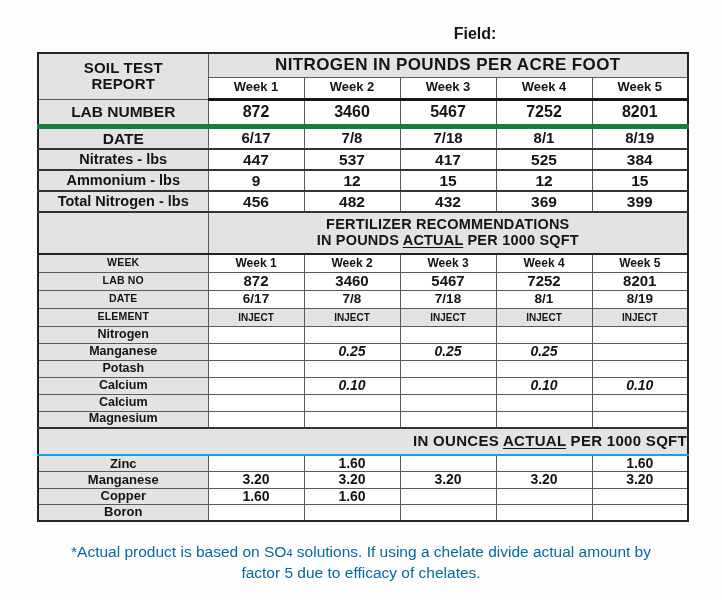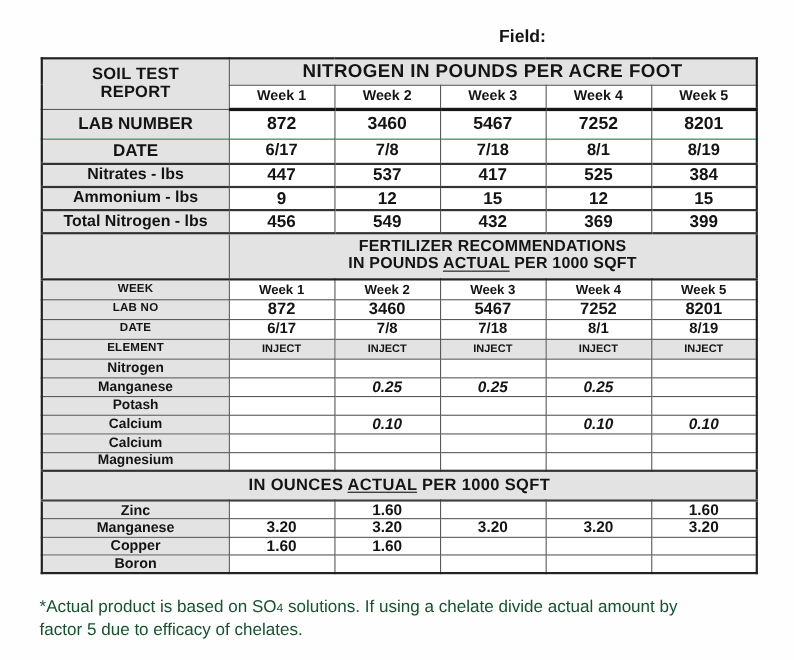--- a/index.html
+++ b/index.html
@@ -27,21 +27,21 @@
   .gray { background:#e3e3e3 !important; }
 
   
   tr.r-band1 { height:24px; }
   td.band1 { font-size:17px; letter-spacing:.4px; }
   td.corner { font-size:15px; line-height:1.5; letter-spacing:.2px; }
   tr.r-weeks { height:22px; }
   tr.r-weeks td { border-bottom:3px solid #161616; }
   td.wk { font-size:13px; }
   tr.r-labnum { height:27px; }
-  tr.r-labnum td { border-bottom:1px solid #15803d; }
+  tr.r-labnum td { border-bottom:5px solid #15803d; }
   tr.r-labnum td.lbl { font-size:15.5px; }
   tr.r-labnum td.val { font-size:16px; }
   tr.r-date1 { height:23px; }
   tr.r-date1 td { border-bottom:2px solid #333; }
   tr.r-date1 td.lbl { font-size:15.5px; }
   tr.r-date1 td.val { font-size:15px; }
   tr.r-s1 { height:21px; }
   tr.r-s1 td { border-bottom:2px solid #333; }
   tr.r-s1 td.lbl { font-size:14.5px; }
   tr.r-s1 td.val { font-size:15.5px; }
@@ -55,31 +55,31 @@
   td.v-wk { font-size:12px; }
   td.v-labno { font-size:15px; }
   td.v-date2 { font-size:13.5px; }
   td.v-inject { font-size:10px; }
   tr.r-el { height:17px; }
   td.lbl-el { font-size:12.5px; }
   td.v-el { font-size:14px;font-style:italic; }
 
   
   tr.r-band3 { height:27px; }
-  tr.r-band3 td { border-top:2px solid #333; border-bottom:2px solid #404040; }
+  tr.r-band3 td { border-top:2px solid #333; border-bottom:2px solid #0ea5e9;text-align:right; }
   td.band3 { font-size:15px; letter-spacing:.3px; }
   tr.r-s3 { height:16px;margin-left:20px; }
   td.lbl3 { font-size:13px; }
   td.v-s3 { font-size:14px; }
 
   .ul { text-decoration:underline; text-underline-offset:2px; }
 
   .footnote {
-    position:absolute; left:36px; top:542px; width:650px; text-align:left;
-    font-size:15.5px; font-weight:normal; line-height:1.35; color:#14532d;
+    position:absolute; left:36px; top:542px; width:650px; text-align:center;
+    font-size:15.5px; font-weight:normal; line-height:1.35; color:#0369a1;
   }
   .fsub { font-size:11px; }
 </style>
 </head>
 <body>
 
 <div class="page">
   <div class="field-label">Field:</div>
 
   <table class="report">
@@ -134,21 +134,21 @@
           <td class="lbl gray">Ammonium - lbs</td>
           <td class="val">9</td>
           <td class="val">12</td>
           <td class="val">15</td>
           <td class="val">12</td>
           <td class="val">15</td>
         </tr>
         <tr class="r-s1">
           <td class="lbl gray">Total Nitrogen - lbs</td>
           <td class="val">456</td>
-          <td class="val">549</td>
+          <td class="val">482</td>
           <td class="val">432</td>
           <td class="val">369</td>
           <td class="val">399</td>
         </tr>
         <tr class="r-band2">
           <td class="gray"></td>
           <td class="band2 gray" colspan="5">
             <div>FERTILIZER RECOMMENDATIONS</div>
             <div><span>IN POUNDS </span><span class="ul">ACTUAL</span><span> PER 1000 SQFT</span></div>
           </td>

